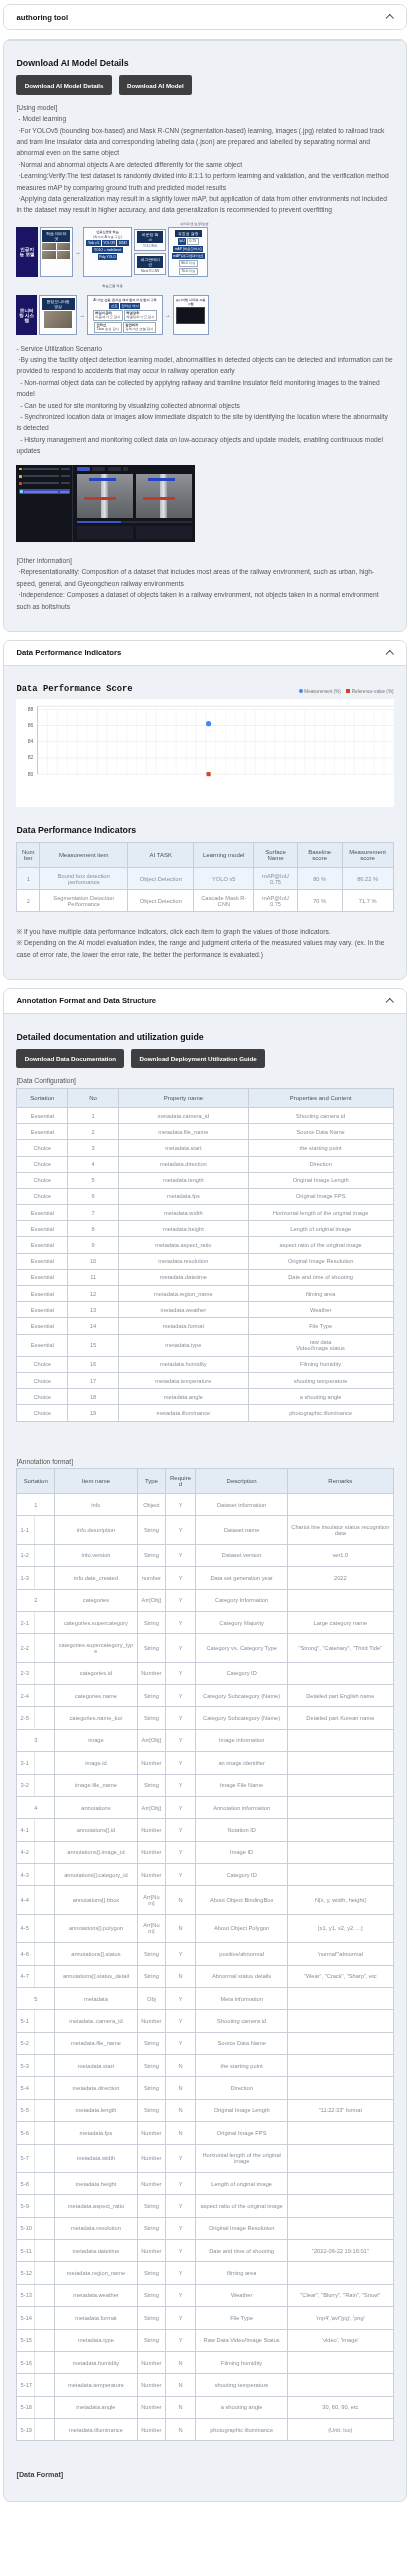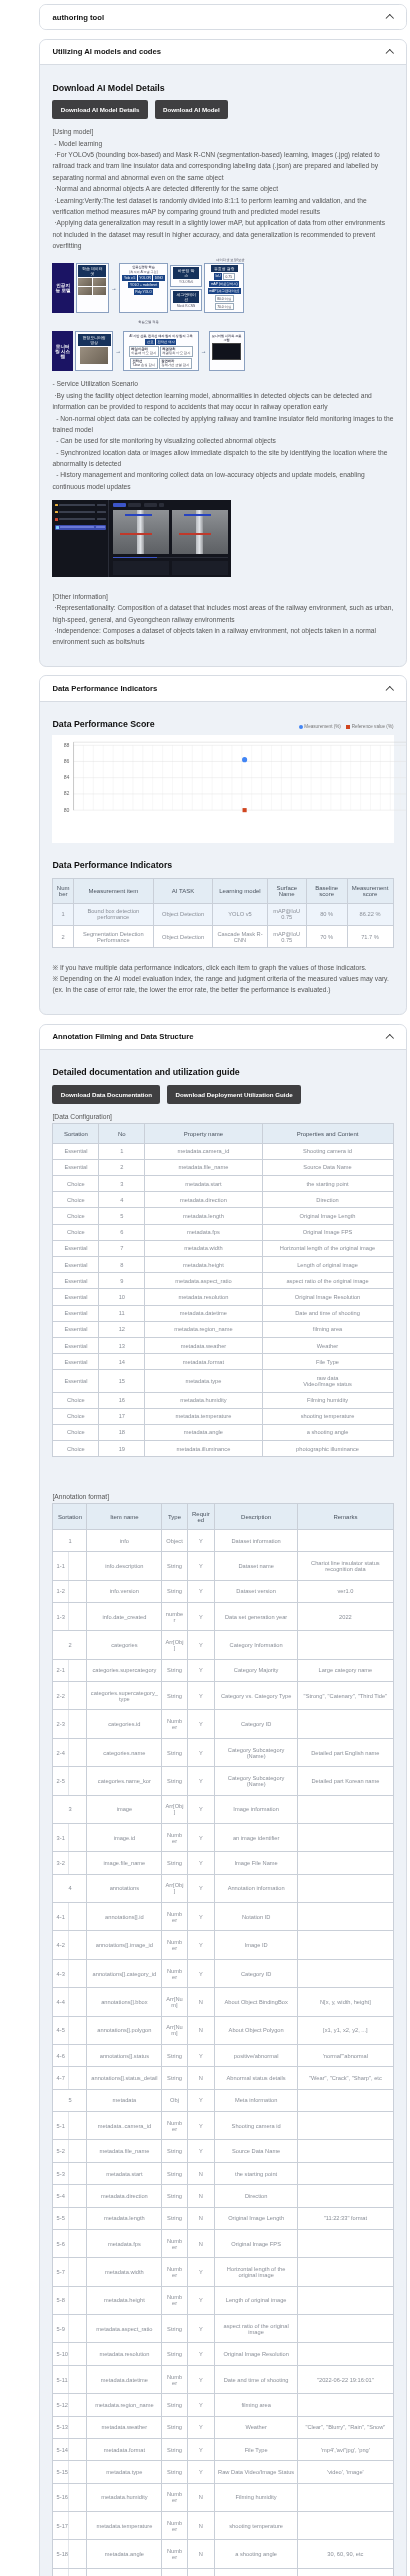--- a/index.html
+++ b/index.html
@@ -1,19 +1,19 @@
 <!DOCTYPE html>
 <html style="font-size:8.2px"><head>
 <meta charset="utf-8">
 <style>
   * { box-sizing: border-box; margin: 0; padding: 0; }
   html,body { width: 410px; background: #ffffff; font-family: "Liberation Sans", sans-serif; }
   body { padding: 4.1px 3.1px 5.2px; color: #555; }
 
-  .card { border: 0.5px solid #d7dce3; border-radius: 7.2px; overflow: hidden; margin-bottom: 8.2px; background: #eef2f7; margin-left: 36px; }
+  .card { border: 0.5px solid #d7dce3; border-radius: 7.2px; overflow: hidden; margin-bottom: 8.2px; background: #eef2f7; }
   .card-header { background: #fff; display: flex; justify-content: space-between; align-items: center; padding: 7.7px 12.4px; }
   .card-title { font-size: 7.7px; font-weight: bold; color: #151515; }
   .chev { width: 5.7px; height: 5.7px; border-left: 1px solid #333; border-top: 1px solid #333; transform: rotate(45deg) translateY(1.5px); cursor: pointer; }
   .card-body { border-top: 0.5px solid #d7dce3; padding: 17.5px 12.4px 18.5px; font-size: 6.7px; color: #555; }
 
   .sec-h { font-size: 8.8px; font-weight: bold; color: #111; margin-bottom: 7.2px; }
   .btn-row { margin-bottom: 7.2px; }
   .dark-btn { display: inline-block; background: #3f3f41; color: #fff; font-weight: bold; font-size: 6.2px; font-family: "Liberation Sans", sans-serif; padding: 6.2px 8.2px; border: none; border-radius: 2.1px; margin-right: 5.2px; cursor: pointer; }
 
   .para-list div, .para { font-size: 6.7px; line-height: 1.7; color: #555; white-space: pre-wrap; }
@@ -77,24 +77,20 @@
 <body>
 
 <section class="card">
   <div class="card-header">
     <span class="card-title">authoring tool</span>
     <span class="chev"></span>
   </div>
 </section>
 
 <section class="card">
-  <div class="card-header">
-    <span class="card-title">Utilizing AI models and codes</span>
-    <span class="chev"></span>
-  </div>
   <div class="card-body">
     <div class="sec-h">Download AI Model Details</div>
     <div class="btn-row">
       <button class="dark-btn">Download AI Model Details</button>
       <button class="dark-btn">Download AI Model</button>
     </div>
 
     <div class="para-list">
         <div>[Using model]</div>
         <div> - Model learning</div>
@@ -254,21 +250,21 @@
   </div>
 </section>
 
 <section class="card">
   <div class="card-header">
     <span class="card-title">Data Performance Indicators</span>
     <span class="chev"></span>
   </div>
   <div class="card-body">
     <div class="score-head">
-      <div class="sec-h" style="margin:0;">Data Performance Score</div>
+      <div class="sec-h" style="margin:0;font-family:Liberation Mono, monospace;">Data Performance Score</div>
       <div class="legend" id="chart-legend"><span class="lg-item"><i class="lg-mark" style="background: rgb(66, 133, 244); border-radius: 50%;"></i><span>Measurement (%)</span></span><span class="lg-item"><i class="lg-mark" style="background: rgb(208, 69, 31);"></i><span>Reference value (%)</span></span></div>
     </div>
     <div class="chart-panel">
       <svg id="score-chart" width="378" height="98" viewBox="0 0 734 190" style="font-size:13px">
           <line x1="36" y1="12" x2="36" y2="138" stroke="#f0f0f0" stroke-width="1"></line>
           <line x1="55.22222222222222" y1="12" x2="55.22222222222222" y2="138" stroke="#f0f0f0" stroke-width="1"></line>
           <line x1="74.44444444444444" y1="12" x2="74.44444444444444" y2="138" stroke="#f0f0f0" stroke-width="1"></line>
           <line x1="93.66666666666666" y1="12" x2="93.66666666666666" y2="138" stroke="#f0f0f0" stroke-width="1"></line>
           <line x1="112.88888888888889" y1="12" x2="112.88888888888889" y2="138" stroke="#f0f0f0" stroke-width="1"></line>
           <line x1="132.11111111111111" y1="12" x2="132.11111111111111" y2="138" stroke="#f0f0f0" stroke-width="1"></line>
@@ -368,21 +364,21 @@
 
     <div class="notes para-list">
         <div>※ If you have multiple data performance indicators, click each item to graph the values of those indicators.</div>
         <div>※ Depending on the AI model evaluation index, the range and judgment criteria of the measured values may vary. (ex. In the case of error rate, the lower the error rate, the better the performance is evaluated.)</div>
       </div>
   </div>
 </section>
 
 <section class="card">
   <div class="card-header">
-    <span class="card-title">Annotation Filming and Data Structure</span>
+    <span class="card-title">Annotation Format and Data Structure</span>
     <span class="chev"></span>
   </div>
   <div class="card-body">
     <div class="sec-h">Detailed documentation and utilization guide</div>
     <div class="btn-row">
       <button class="dark-btn">Download Data Documentation</button>
       <button class="dark-btn">Download Deployment Utilization Guide</button>
     </div>
 
     <div class="label-line">[Data Configuration]</div>

